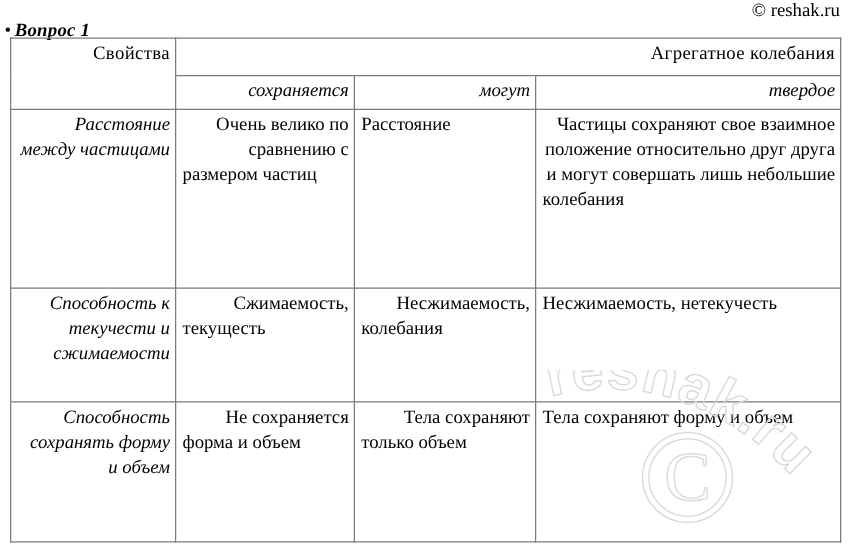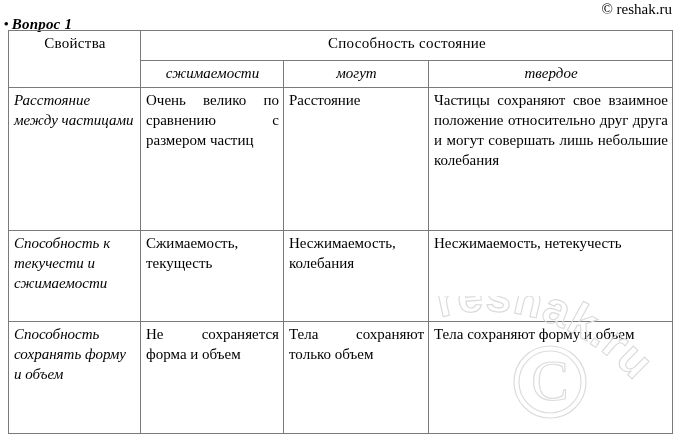--- a/index.html
+++ b/index.html
@@ -70,20 +70,21 @@
     table-layout: fixed;
   }
   #state-table td,
   #state-table th {
     border: 1px solid #7a7a7a;
     vertical-align: top;
     padding: 2px 4px 2px 5px;
     font-size: 15px;
     font-weight: normal;
     line-height: 20px;
+    text-align: right;
   }
   
   col.c-prop  { width: 132px; }
   col.c-gas   { width: 143px; }
   col.c-liq   { width: 145px; }
   col.c-sol   { width: 244px; }
 
   
   th.prop-head {
     text-align: center;
@@ -136,24 +137,24 @@
 <table id="state-table">
   <colgroup>
     <col class="c-prop">
     <col class="c-gas">
     <col class="c-liq">
     <col class="c-sol">
   </colgroup>
   <thead>
     <tr>
       <th class="prop-head" rowspan="2">Свойства</th>
-      <th class="agg-head" colspan="3">Способность состояние</th>
+      <th class="agg-head" colspan="3">Агрегатное колебания</th>
     </tr>
     <tr>
-      <th class="sub-head">сжимаемости</th>
+      <th class="sub-head">сохраняется</th>
       <th class="sub-head">могут</th>
       <th class="sub-head">твердое</th>
     </tr>
   </thead>
   <tbody>
     <tr class="r1">
       <td class="prop-cell">Расстояние между частицами</td>
       <td class="val-cell">Очень велико по сравнению с размером частиц</td>
       <td class="val-cell">Расстояние</td>
       <td class="val-cell">Частицы сохраняют свое взаимное положение относительно друг друга и могут совершать лишь небольшие колебания</td>

